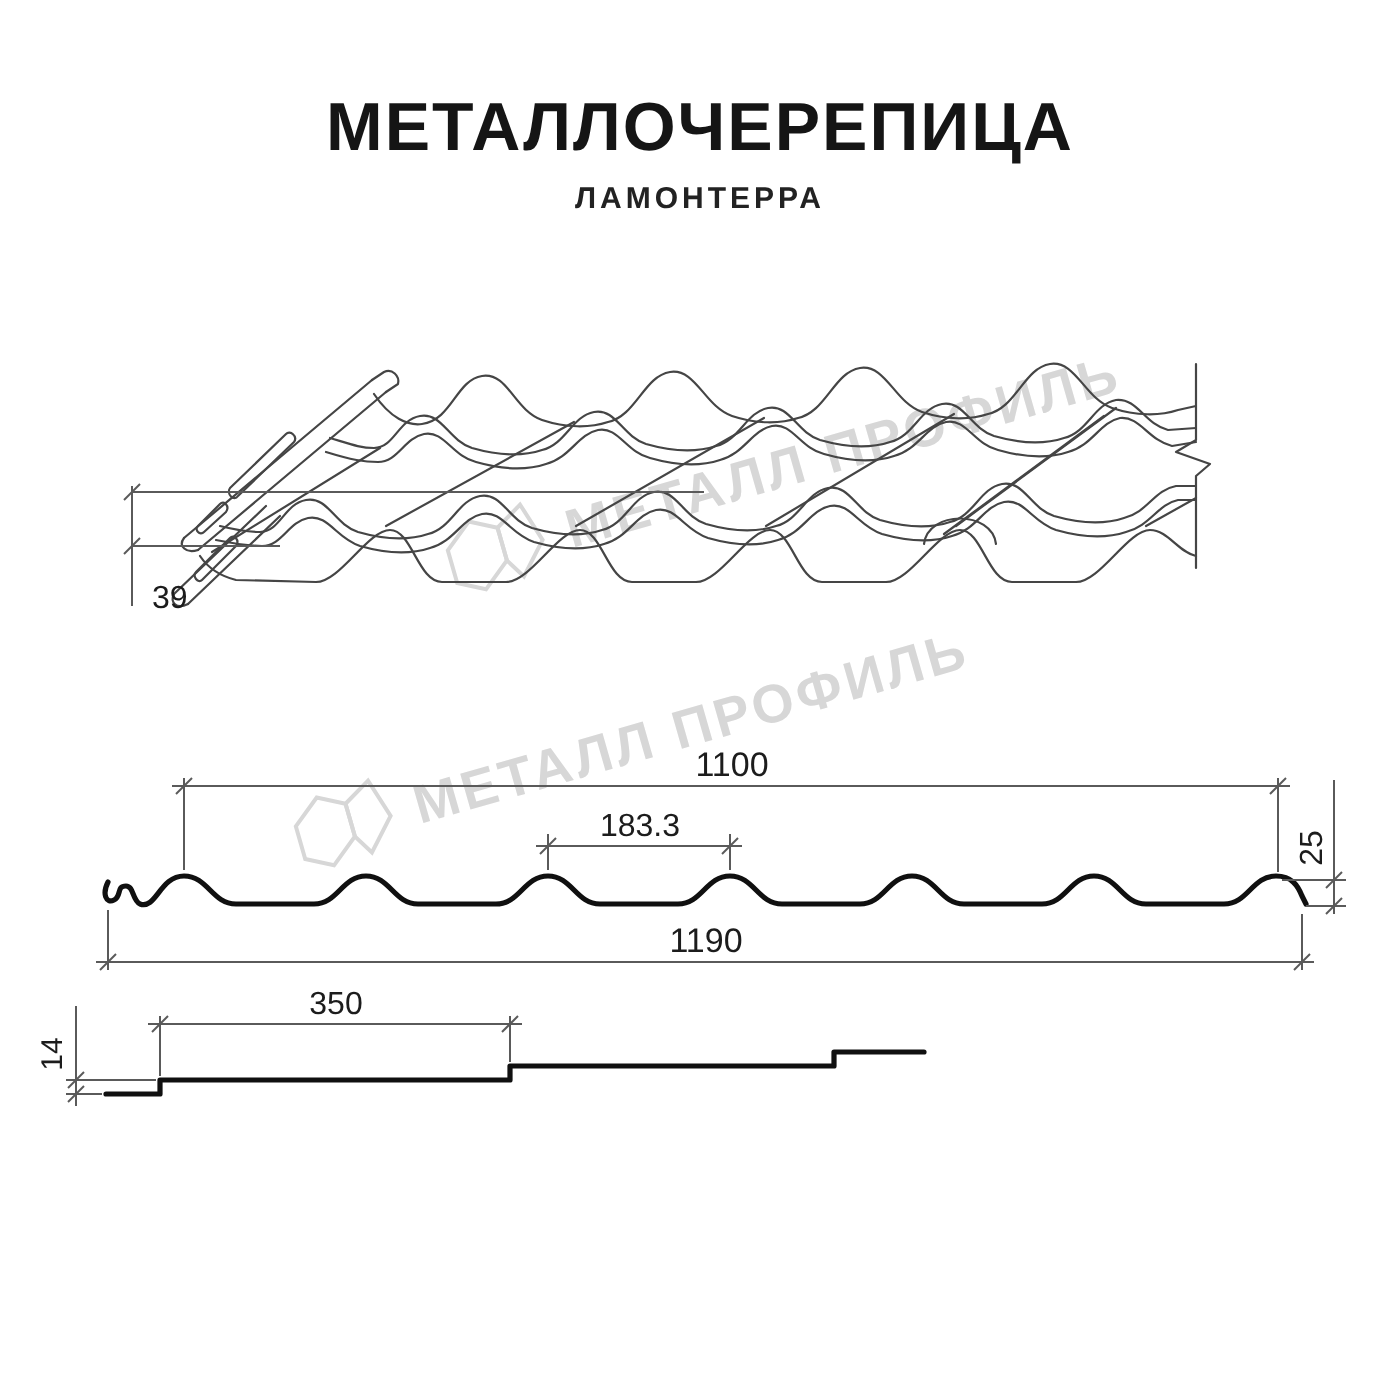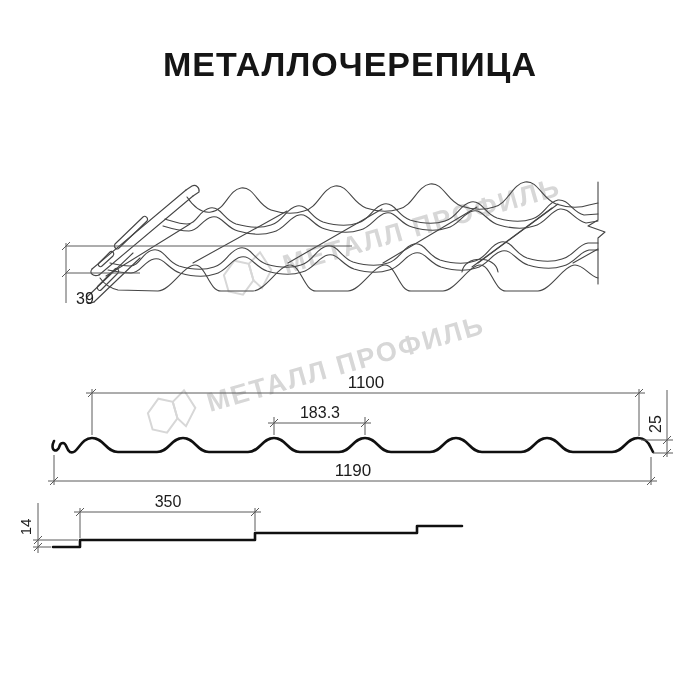--- a/index.html
+++ b/index.html
@@ -29,20 +29,21 @@
   .mid{stroke:#454545;stroke-width:1.1;fill:none;stroke-linejoin:round;stroke-linecap:round;}
   .dimtxt{fill:#1c1c1c;font-family:"Liberation Sans",sans-serif;}
 </style>
 </head>
 <body>
 
 <div class="canvas">
 
   <div class="titleblock">
     <div class="title">МЕТАЛЛОЧЕРЕПИЦА</div>
+    <div class="subtitle">ЛАМОНТЕРРА</div>
   </div>
 
   <div class="watermark wm-upper">
     <svg width="54" height="42" viewBox="0 0 54 42">
       <path d="M4,31 L4,14 L18,3 L31,10 L31,27 L17,38 Z" fill="none" stroke="#d7d7d7" stroke-width="2"></path>
       <path d="M31,10 L45,2 L51,22 L37,37 L31,27 Z" fill="none" stroke="#d7d7d7" stroke-width="2"></path>
     </svg>
     <span class="wmtext">МЕТАЛЛ ПРОФИЛЬ</span>
   </div>
   <div class="watermark wm-lower">

